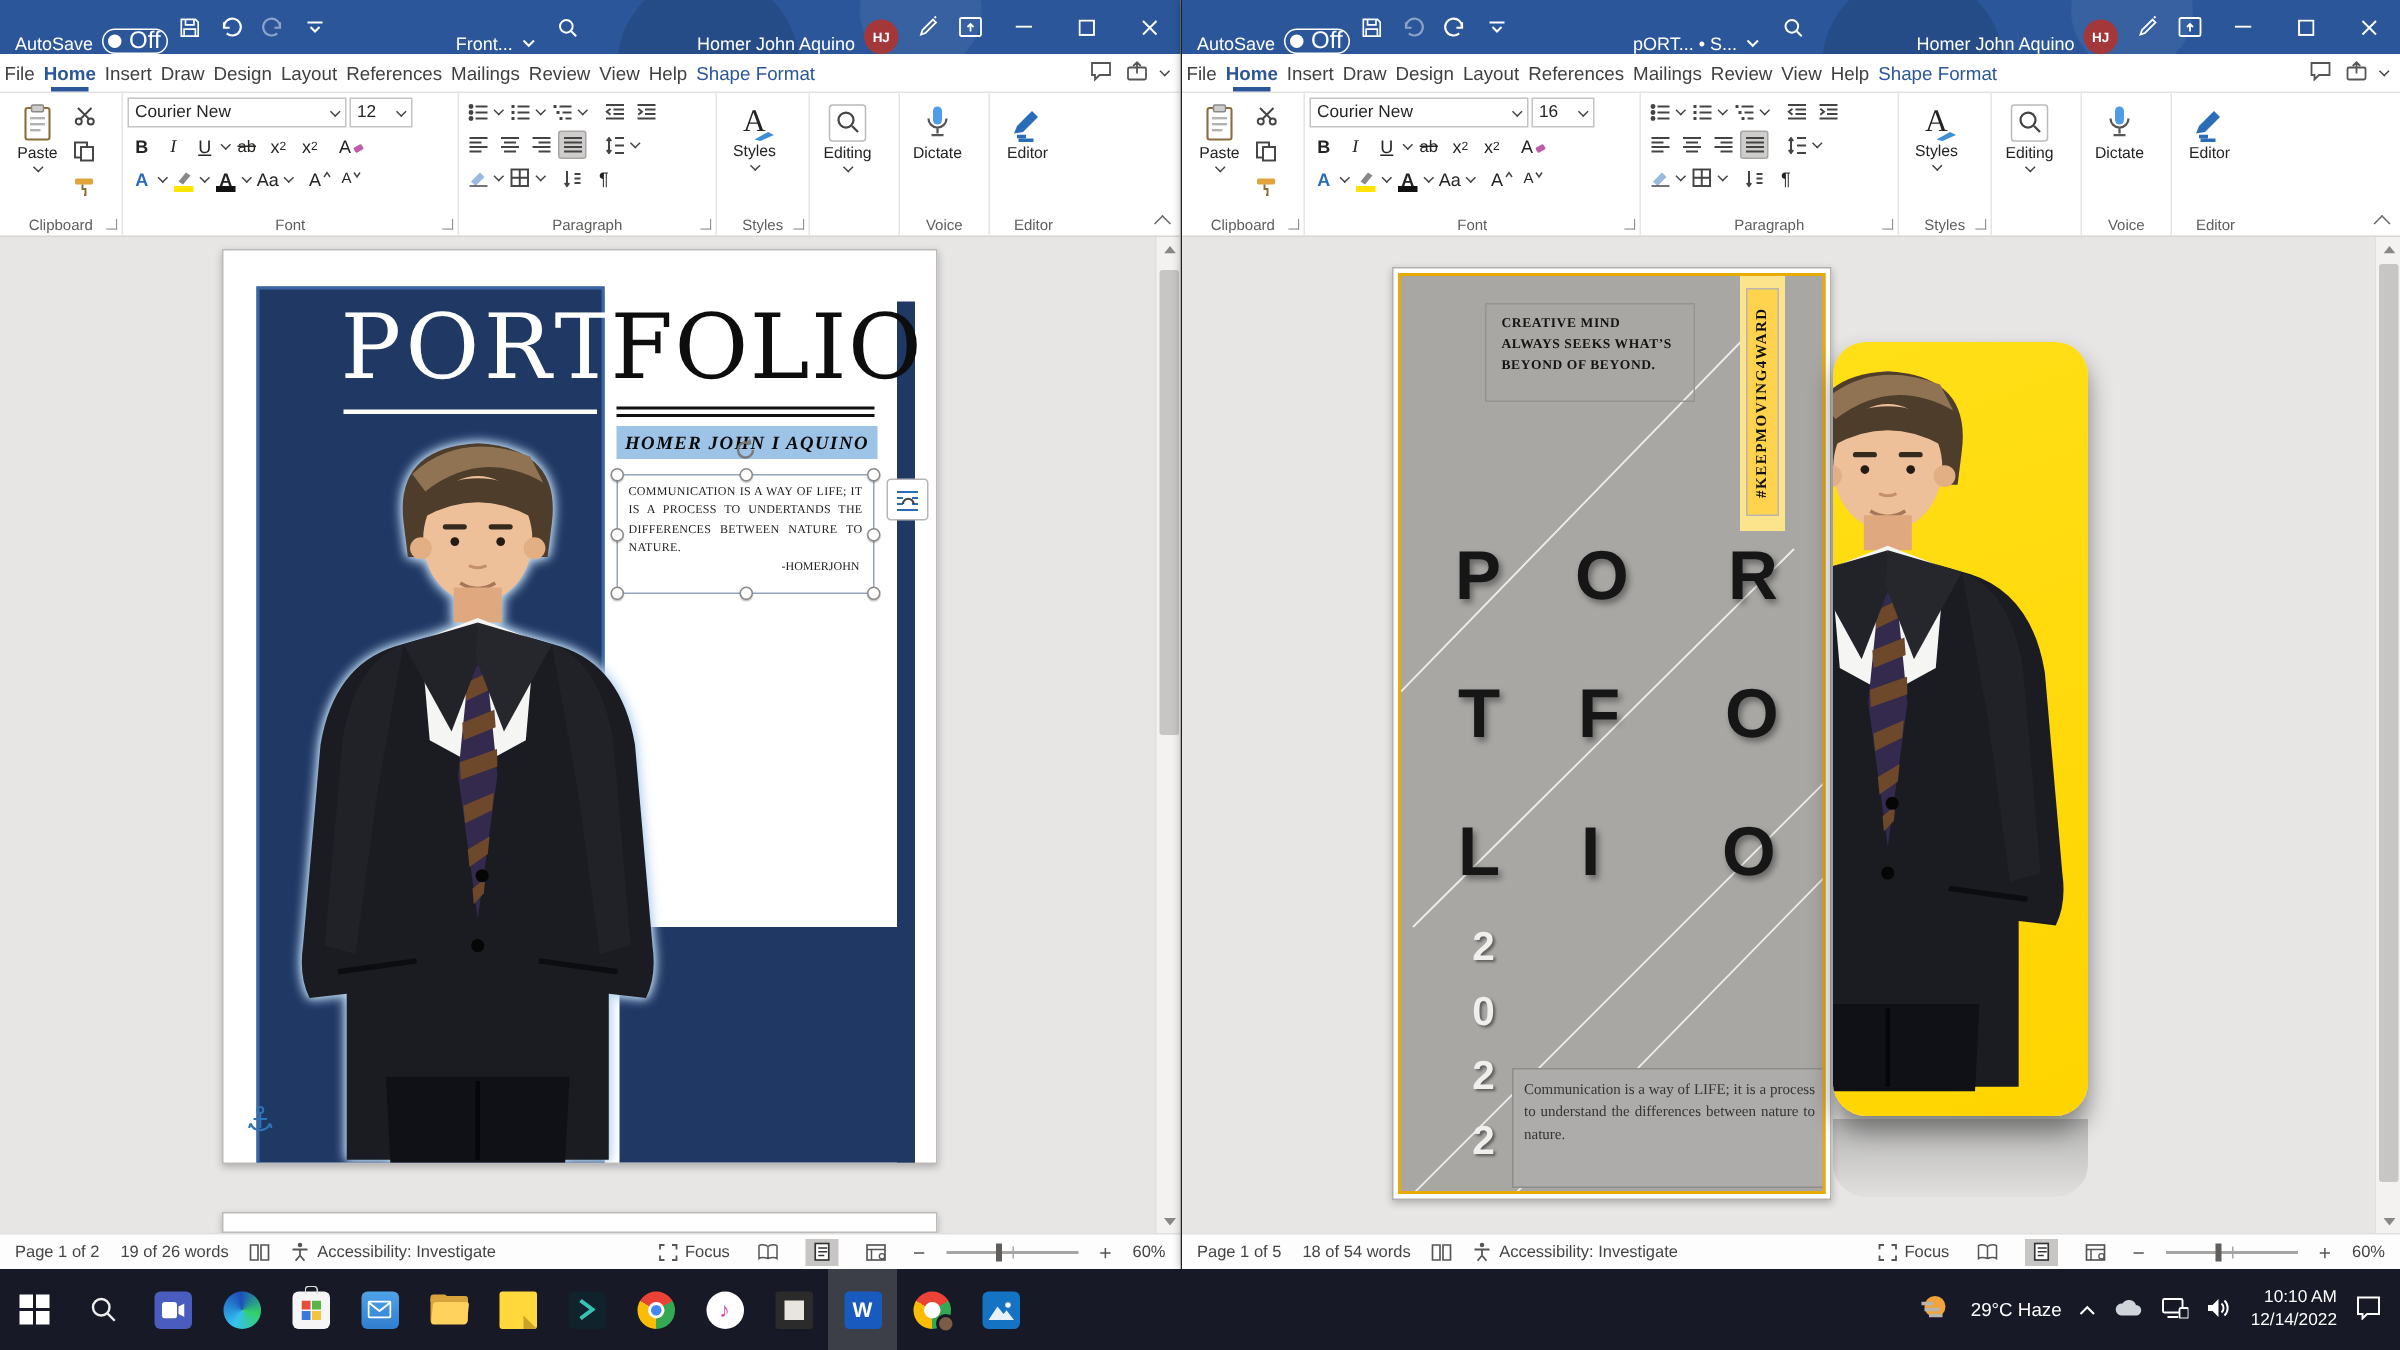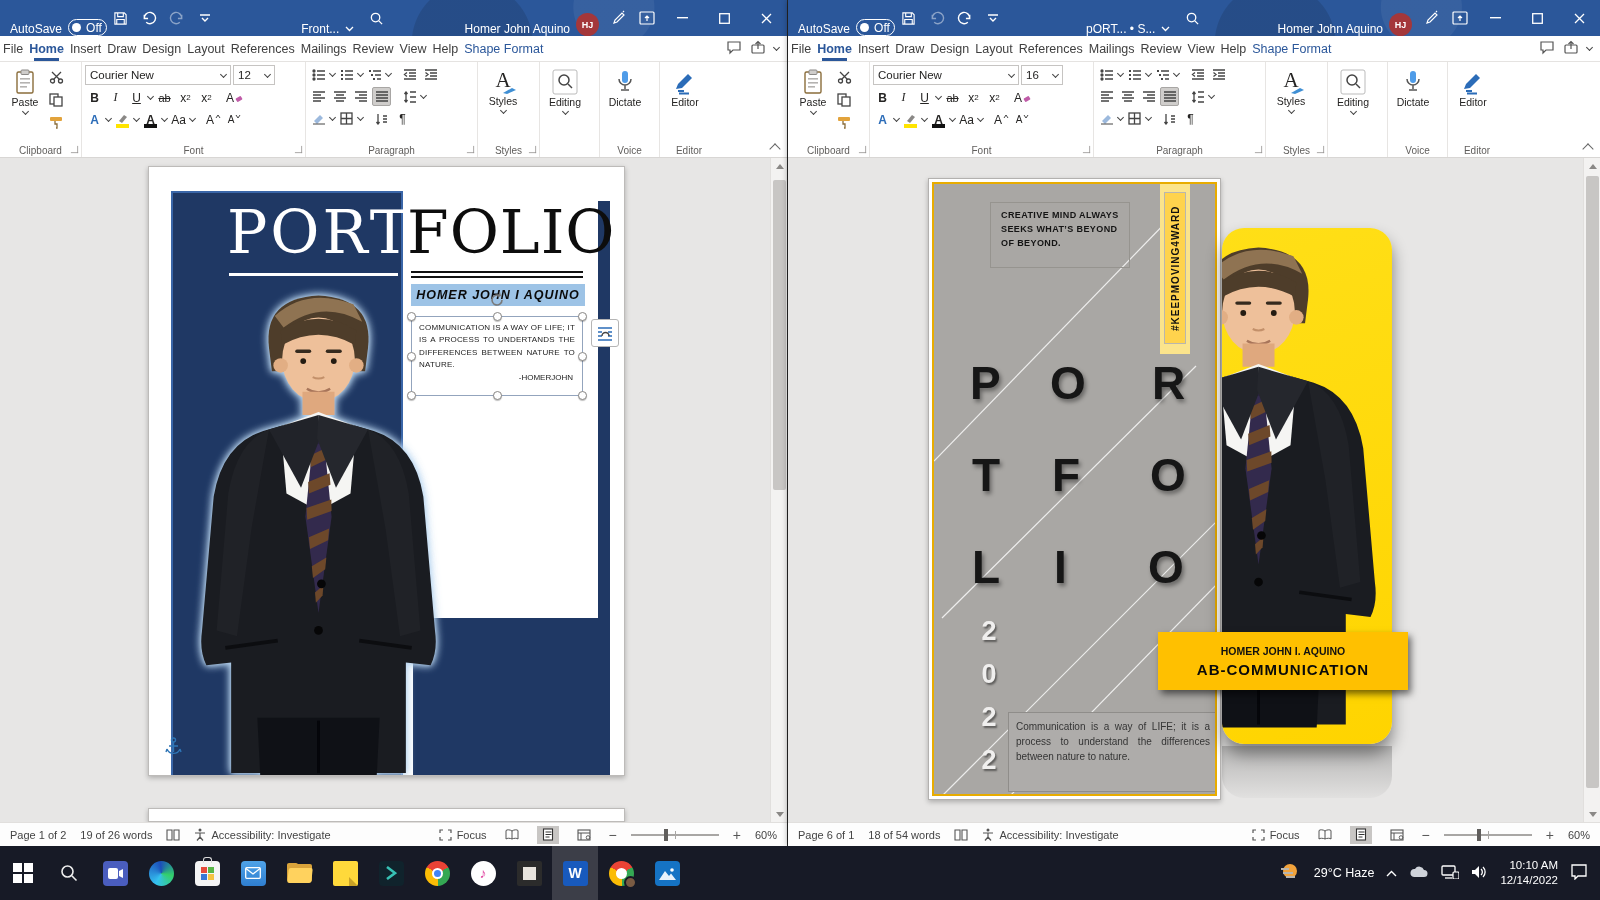--- a/index.html
+++ b/index.html
@@ -2,21 +2,21 @@
 <html><head>
 <meta charset="utf-8">
 <style>
   *{margin:0;padding:0;box-sizing:border-box}
   html,body{width:1600px;height:900px;overflow:hidden;background:#2f2f2f;font-family:"Liberation Sans",sans-serif}
   .screen{position:relative;width:1600px;height:900px}
   .win{position:absolute;top:0;height:846px;background:#fff;box-shadow:0 0 6px rgba(0,0,0,.4)}
   
   .titlebar{height:36px;background:#2b579a;background-image:radial-gradient(circle at 78% 20%,rgba(255,255,255,.06) 0 40px,transparent 41px),radial-gradient(circle at 60% 120%,rgba(0,0,0,.12) 0 60px,transparent 61px);display:flex;align-items:flex-end;color:#fff;font-size:12px;white-space:nowrap}
   .tb-gap{width:10px}
-  .pill{border:1.5px solid #fff;border-radius:9px;height:17px;padding:1px 4px 1px 3px;display:flex;align-items:center;gap:5px;font-size:12px;margin-left:6px}
+  .pill{border:1.5px solid #fff;border-radius:9px;height:17px;padding:1px 4px 1px 3px;display:flex;align-items:center;gap:5px;font-size:16px;margin-left:6px}
   .pill .dot{width:9px;height:9px;background:#fff;border-radius:50%}
   .tb-ic{width:28px;height:36px;display:flex;align-items:center;justify-content:center;flex:0 0 auto}
   .dim{opacity:.45}
   .docname{display:flex;align-items:center;gap:6px;padding:0 8px;font-size:12px}
   .avatar{width:23px;height:23px;border-radius:50%;background:#a4373a;font-size:9px;font-weight:700;display:flex;align-items:center;justify-content:center;margin:0 6px}
   .wbtn{width:42px;height:36px;display:flex;align-items:center;justify-content:center}
   .grow{flex:1 1 auto}
   
   .tabsrow{height:26px;background:#fff;display:flex;align-items:stretch;font-size:12.5px;color:#404040;border-bottom:1px solid #e5e3e1;position:relative}
   .rtab{display:flex;align-items:center;padding:0 3px;position:relative}
@@ -36,21 +36,21 @@
   .row{display:flex;align-items:center;gap:2px}
   .combo{height:20px;border:1px solid #c6c4c2;display:flex;align-items:center;padding:0 4px;font-size:11.5px;gap:4px;background:#fff}
   .sb{min-width:19px;height:19px;display:flex;align-items:center;justify-content:center;font-size:12px;border-radius:2px;position:relative}
   .sb.on{background:#cfcdcb;border:1px solid #a8a6a4}
   .vdiv{width:1px;background:#e7e5e3;margin:1px 2px}
   .ul4{position:absolute;left:3px;right:3px;bottom:1px;height:4px}
   svg.lin{stroke:#444;stroke-width:1.3;fill:none}
   
   .docarea{position:relative;height:664px;background:#e7e6e5;overflow:hidden}
   .page{position:absolute;background:#fff;border:1px solid #bdbbb9;box-shadow:0 2px 5px rgba(0,0,0,.25)}
-  .mono{font-family:Liberation Sans, sans-serif}
+  .mono{font-family:Liberation Serif, serif}
   .serif{font-family:"DejaVu Serif",serif}
   
   .sbar{position:absolute;top:0;bottom:0;width:17px;background:#f3f2f1;border-left:1px solid #e1dfdd}
   .sbar .arr{position:absolute;left:0;width:17px;height:16px;display:flex;align-items:center;justify-content:center;color:#8a8886;font-size:8px}
   .sbar .thumb{position:absolute;left:2px;width:13px;background:#c8c6c4;border-radius:2px}
   
   .hnd{position:absolute;width:9px;height:9px;border-radius:50%;background:#fff;border:1px solid #8a8886;box-shadow:0 1px 1px rgba(0,0,0,.25)}
   
   .statusbar{height:24px;background:#fdfdfd;border-top:1px solid #e1dfdd;display:flex;align-items:center;font-size:11px;color:#444;padding:0 10px;gap:14px;white-space:nowrap}
   .stit{display:flex;align-items:center;gap:5px}
@@ -946,41 +946,37 @@
         <div class="mono" style="position:absolute;left:74px;top:528px;width:210px;height:80px;background:#aeacaa;border:1px solid #8f8d8a;padding:6px 7px;font-size:10px;line-height:1.5;color:#353535;text-align:justify">Communication is a way of LIFE; it is a process to understand the differences between nature to nature.</div>
       </div>
     </div>
 
     <div style="position:absolute;left:434px;top:70px;width:170px;height:516px;border-radius:22px;background:linear-gradient(160deg,#ffdf17,#ffd400);box-shadow:0 10px 16px rgba(0,0,0,.45);overflow:hidden">
       <svg style="position:absolute;left:0;top:6px" width="170" height="508" viewBox="25 4 150 262" preserveAspectRatio="xMidYMin slice">
             <use href="#man"></use>
           </svg>
     </div>
     <div style="position:absolute;left:434px;top:588px;width:170px;height:52px;background:linear-gradient(to bottom,rgba(90,90,90,.35),rgba(120,120,120,.05));border-radius:0 0 22px 22px"></div>
-    <div style="position:absolute;left:370px;top:474px;width:250px;height:58px;background:#ffc000;box-shadow:3px 4px 7px rgba(0,0,0,.55);display:flex;flex-direction:column;align-items:center;justify-content:center;gap:4px">
-      <div class="mono" style="font-size:10.5px;font-weight:700;color:#111">HOMER JOHN I. AQUINO</div>
-      <div class="mono" style="font-size:15px;font-weight:700;letter-spacing:1px;color:#0a0a0a">AB-COMMUNICATION</div>
-    </div>
     <div class="sbar" style="right:0">
       <span class="arr" style="top:0">
             <svg width="8" height="5" viewBox="0 0 8 5">
               <path d="M0,5 L4,0 L8,5" fill="#8a8886"></path>
             </svg>
           </span>
       <div class="thumb" style="top:18px;height:612px"></div>
       <span class="arr" style="bottom:0">
             <svg width="8" height="5" viewBox="0 0 8 5">
               <path d="M0,0 L4,5 L8,0" fill="#8a8886"></path>
             </svg>
           </span>
     </div>
   </div>
 
   <div class="statusbar">
-    <span class="stit">Page 6 of 1</span>
+    <span class="stit">Page 1 of 5</span>
     <span class="stit">18 of 54 words</span>
     <span class="stit">
           <svg width="14" height="14" viewBox="0 0 14 14">
             <path d="M1,2 h5 v10 h-5 z M8,2 h5 v10 h-5 z" stroke="#555" fill="none" stroke-width="1.1"></path>
           </svg>
         </span>
     <span class="stit">
           <svg width="12" height="13" viewBox="0 0 12 13">
             <circle cx="6" cy="2" r="1.5" fill="#555"></circle>
             <path d="M1,5 h10 M6,5 v4 M6,9 l-3,3.5 M6,9 l3,3.5" stroke="#555" fill="none" stroke-width="1.2"></path>

